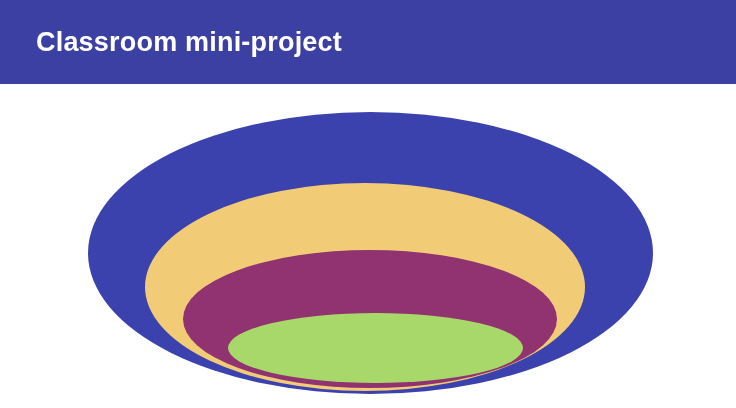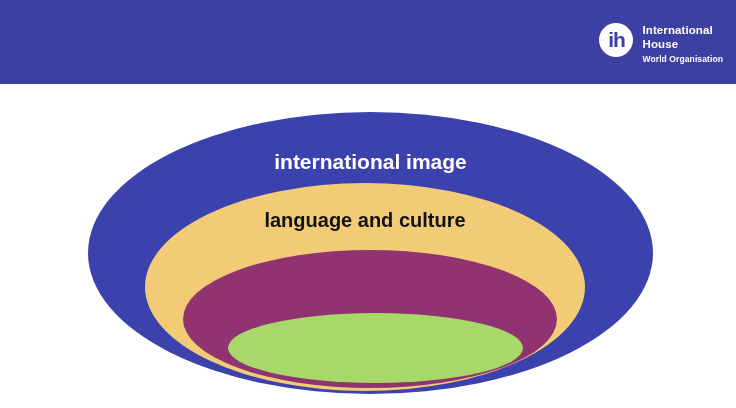--- a/index.html
+++ b/index.html
@@ -44,31 +44,20 @@
 <body>
 
 <div class="canvas">
 
   <div class="stage">
     <div class="ellipse e0" style="background-color: rgb(59, 66, 173);"></div>
     <div class="ellipse e1" style="background-color: rgb(242, 203, 119);"></div>
     <div class="ellipse e2" style="background-color: rgb(145, 51, 112);"></div>
     <div class="ellipse e3" style="background-color: rgb(167, 216, 105);"></div>
 
-    <div class="layer-label lb0" style="color: rgb(255, 255, 255);">international image</div>
-    <div class="layer-label lb1" style="color: rgb(18, 18, 18);">language and culture</div>
   </div>
 
   <div class="header" style="background-color: rgb(60, 64, 162);">
+    <h1 class="slide-title" style="color: rgb(255, 255, 255);">Classroom mini-project</h1>
 
-    <div class="logo">
-      <div class="logo-circle">
-        <span class="logo-monogram" style="color: rgb(60, 64, 162);">ih</span>
-      </div>
-      <div class="logo-text">
-        <span class="logo-line" style="color: rgb(255, 255, 255);">International</span>
-        <span class="logo-line" style="color: rgb(255, 255, 255);">House</span>
-        <span class="logo-tagline" style="color: rgb(255, 255, 255);">World Organisation</span>
-      </div>
-    </div>
   </div>
 
 </div>
 
 </body></html>

